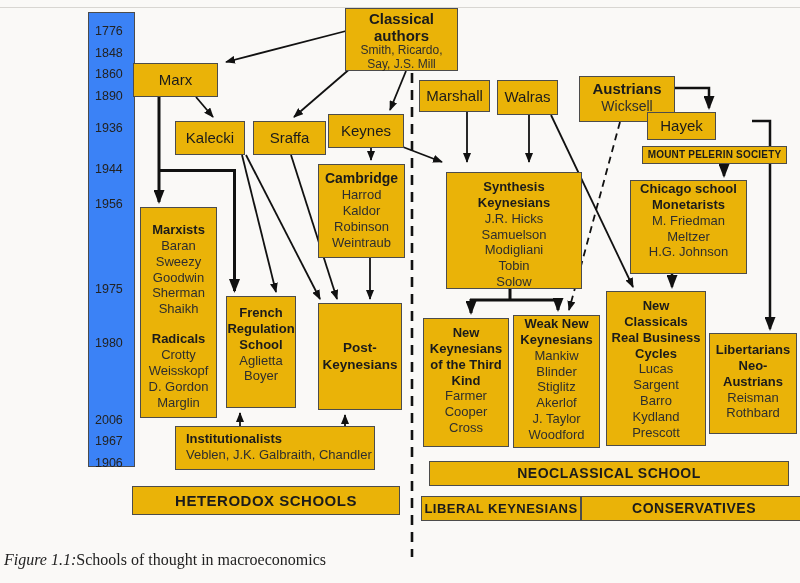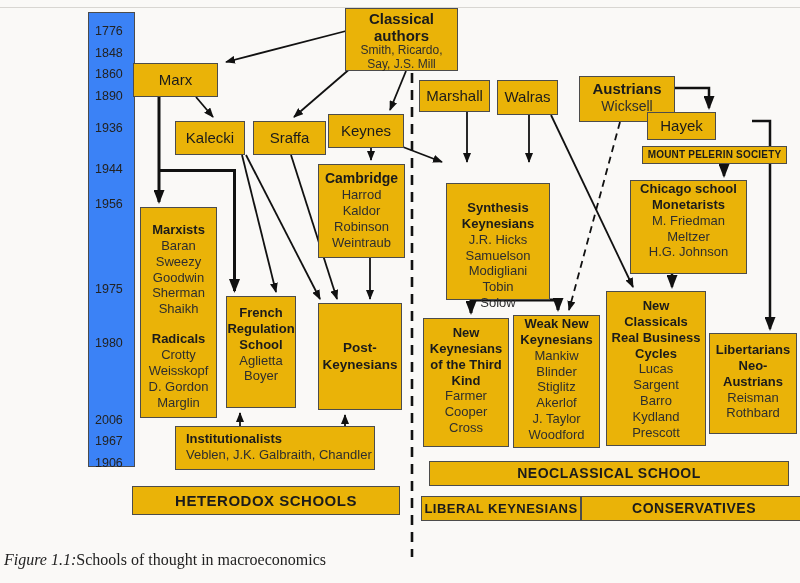--- a/index.html
+++ b/index.html
@@ -132,21 +132,21 @@
   </div>
 
   <div class="node" style="left:318px;top:164px;width:87px;height:94px;padding-top:5px">
     <div class="t" style="font-size:14px">Cambridge</div>
     <div class="m">Harrod
 Kaldor
 Robinson
 Weintraub</div>
   </div>
 
-  <div class="node" style="left:446px;top:183px;width:104px;height:117px;padding-top:16px">
+  <div class="node" style="left:446px;top:172px;width:136px;height:117px;padding-top:6px">
     <div class="t">Synthesis
 Keynesians</div>
     <div class="m">J.R. Hicks
 Samuelson
 Modigliani
 Tobin
 Solow</div>
   </div>
 
   <div class="node" style="left:630px;top:180px;width:117px;height:94px;">

